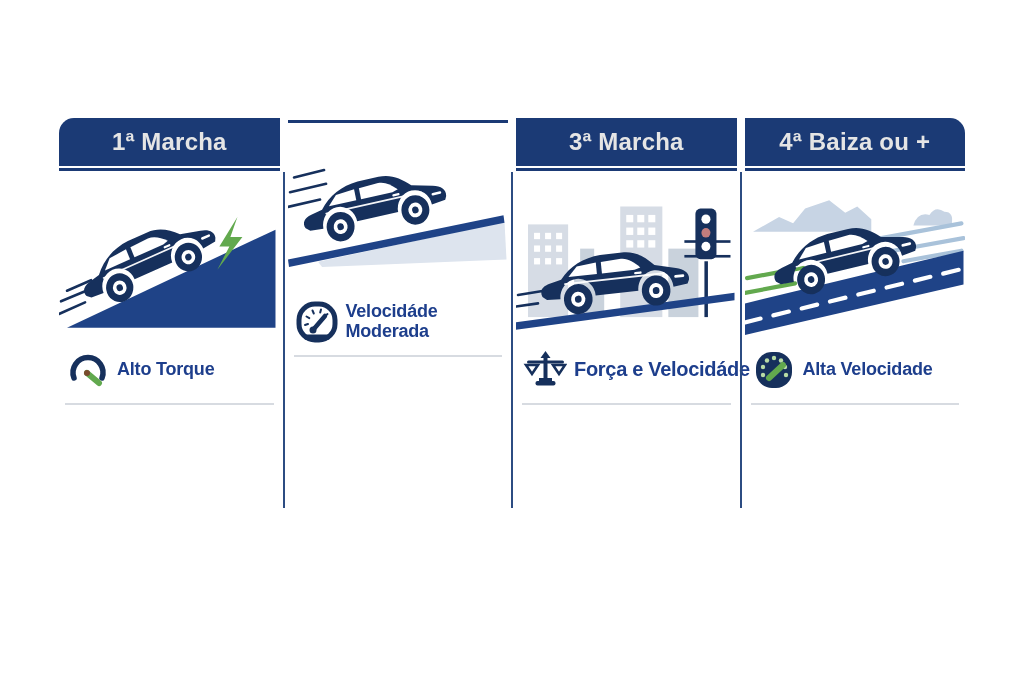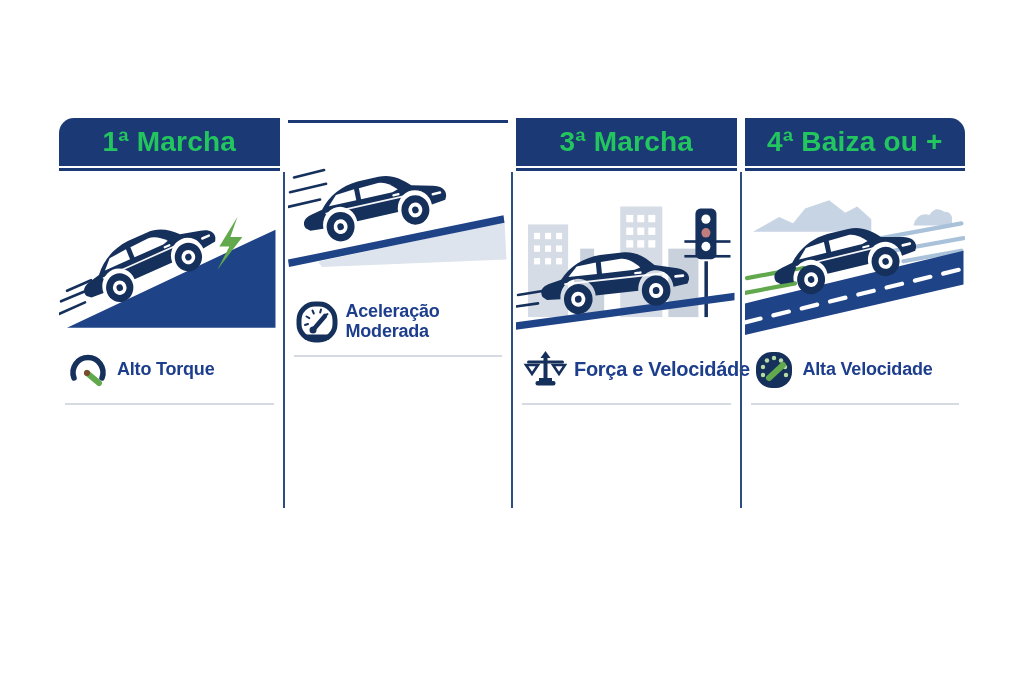--- a/index.html
+++ b/index.html
@@ -8,23 +8,23 @@
     font-family:"Liberation Sans","DejaVu Sans",sans-serif;
   }
   .board{position:absolute;left:59px;top:118px;width:906px;height:392px;}
   .columns{display:flex;gap:8px;height:100%;}
   .col{flex:1 1 0;position:relative;display:flex;flex-direction:column;min-width:0;}
   .col:not(:last-child)::after{
     content:"";position:absolute;top:54px;right:-5px;width:2px;bottom:2px;
     background:var(--divider);
   }
   .col-header{
-    height:48px;background:var(--navy-header);color:#22c55e;
+    height:48px;background:var(--navy-header);color:#e5e5e5;
     display:flex;align-items:center;justify-content:center;
-    font-size:28px;font-weight:bold;letter-spacing:0.2px;
+    font-size:24px;font-weight:bold;letter-spacing:0.2px;
   }
   .col:first-child .col-header{border-top-left-radius:15px;}
   .col:last-child .col-header{border-top-right-radius:15px;}
   .header-rule{height:3px;background:var(--navy-header);margin-top:2px;}
   .scene{height:158px;margin-top:6px;}
   .scene svg{width:100%;height:158px;display:block;}
   .features{padding:2px 6px 0 6px;}
   .feature{
     display:flex;align-items:center;gap:6px;
     padding:9px 0 11px 0;border-bottom:2px solid var(--rule-gray);
@@ -117,21 +117,21 @@
         <div class="feature">
           <span class="feature-icon">
             <svg viewBox="0 0 44 44">
               <rect class="s-car" stroke-width="5" x="4" y="5" width="36" height="36" rx="16"></rect>
               <rect class="f-car" x="9" y="35.5" width="26" height="5.5" rx="2.7"></rect>
               <path class="s-car" stroke-width="2" d="M10,26 l3,-1 M11.5,17.5 l2.8,1.6 M17.5,11.5 l1.3,3 M26,10.5 l-0.8,3.1 M32.5,15 l-2.6,2"></path>
               <line class="s-car" stroke-width="4.5" x1="18" y1="31" x2="30" y2="17"></line>
               <circle class="f-car" cx="18" cy="31" r="3.5"></circle>
             </svg>
           </span>
-          <span class="feature-label">Aceleração
+          <span class="feature-label">Velocidáde
 Moderada</span>
         </div>
       </div>
     </div>
 
     <div class="col">
       <div class="col-header">3ª Marcha</div>
       <div class="header-rule"></div>
       <div class="scene">
         <svg viewBox="0 0 220 150" preserveAspectRatio="none">

